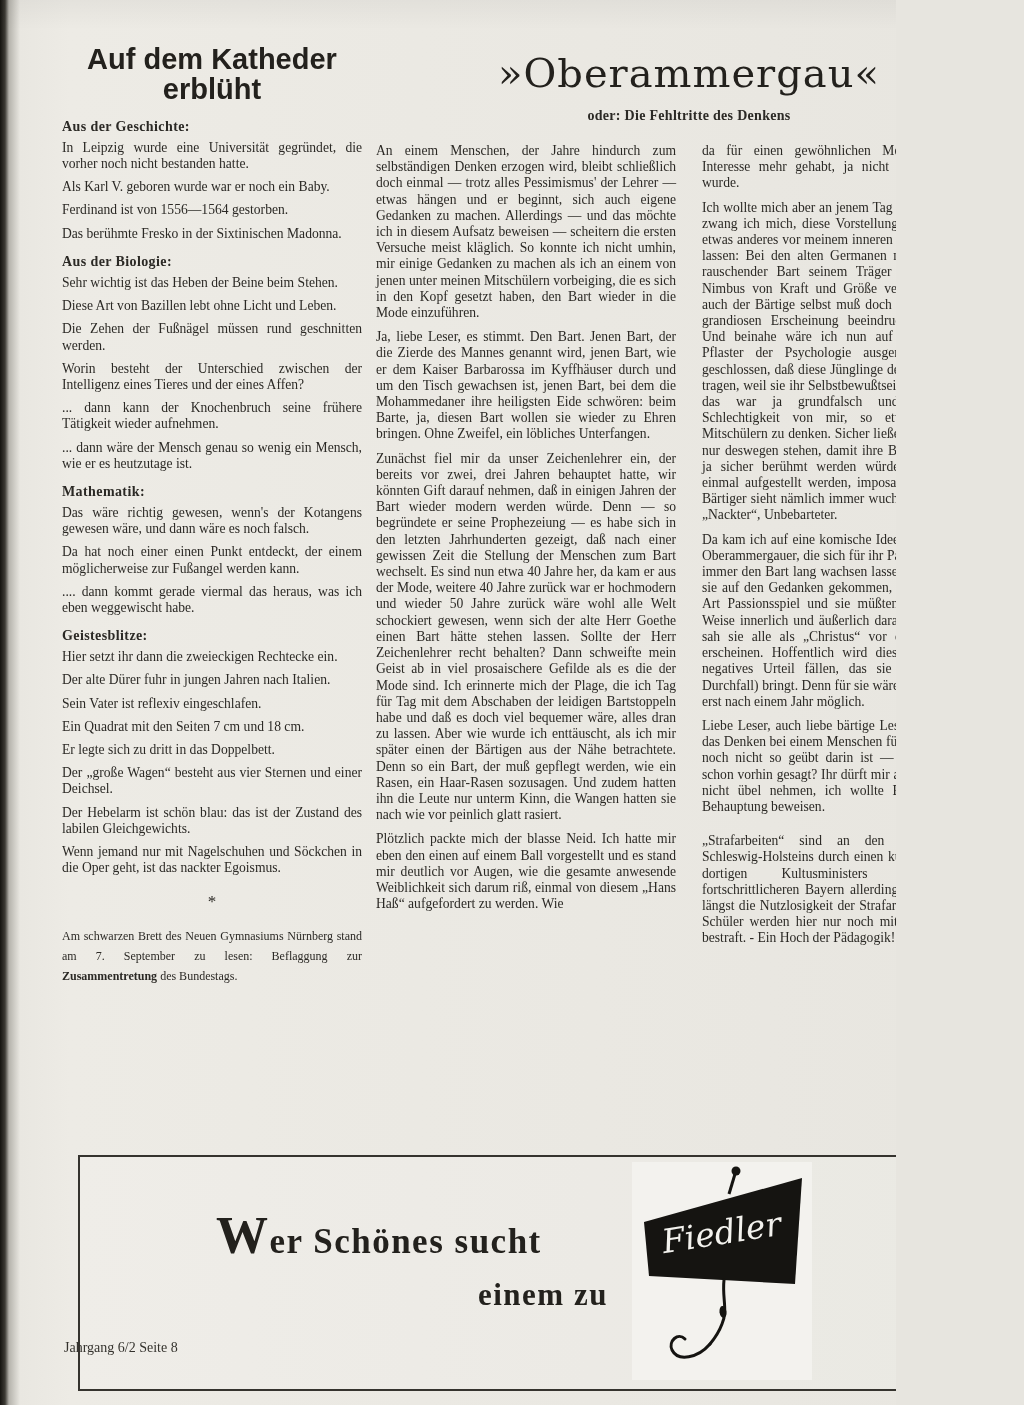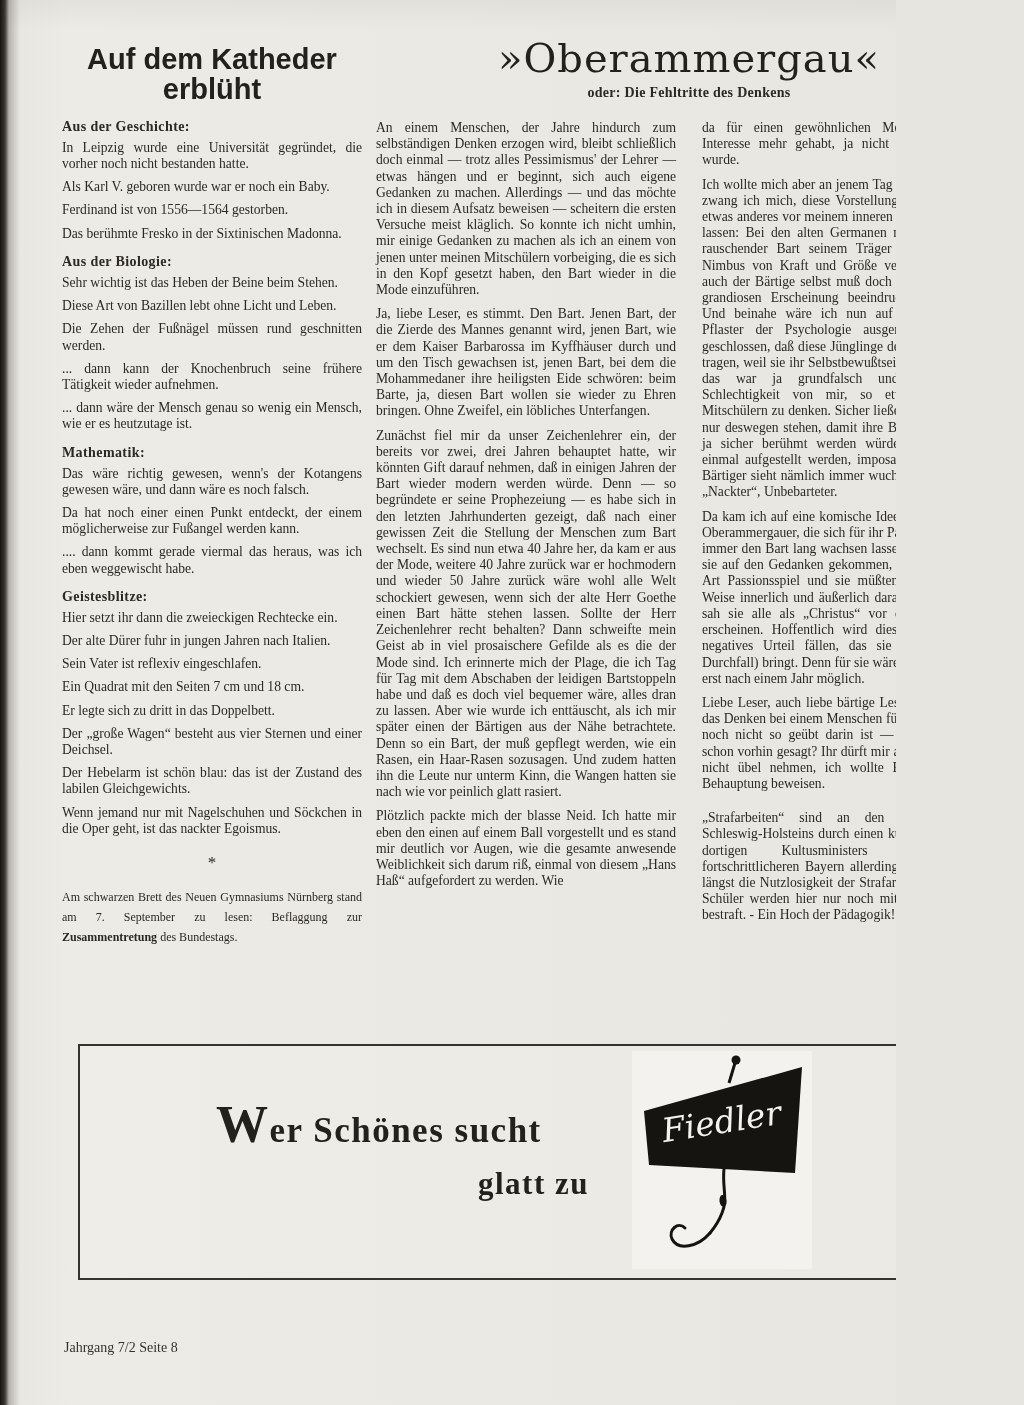--- a/index.html
+++ b/index.html
@@ -34,38 +34,38 @@
   }
   .star-sep { text-align:center; font-size:17px; margin:16px 0 14px; }
   .note { font-size:12px; line-height:20px; text-align:justify; margin:0; }
   .note b { font-weight:bold; }
 
   
   .main-article { position:absolute; left:376px; top:38px; width:626px; }
   .main-title {
     font-family:"DejaVu Serif", serif; font-weight:normal;
     font-size:40px; line-height:1; letter-spacing:1px;
-    text-align:center; margin:0; color:#23211d;
+    text-align:center; margin:15px; color:#23211d;
   }
   .main-subtitle {
     font-size:14px; font-weight:bold; text-align:center;
     margin:7px 0 0; letter-spacing:0.3px;
   }
   .cols { display:flex; gap:26px; margin-top:19px; }
   .col { width:300px; }
   .col p {
     font-size:13.6px; line-height:16.2px; margin:0 0 8px;
     text-align:justify;
   }
   .col p.gap-top { margin-top:18px; }
   .sig { float:right; padding-left:10px; }
 
   
   .ad-box {
-    position:absolute; left:78px; top:1044px; width:866px; height:232px;
+    position:absolute; left:78px; top:1155px; width:866px; height:232px;
     border:2px solid #35332e; background:rgba(255,255,255,0.12);
   }
   .ad-line1 {
     position:absolute; left:136px; top:58px;
     font-family:"Liberation Serif", serif; font-weight:bold;
     font-size:35px; letter-spacing:1.5px; color:#23211d;
   }
   .ad-line1::first-letter { font-size:52px; line-height:0.8; }
   .ad-line2 {
     position:absolute; left:398px; top:120px;
@@ -92,20 +92,21 @@
     <h3 class="section-heading">Aus der Geschichte:</h3>
     <p class="q">In Leipzig wurde eine Universität gegründet, die vorher noch nicht bestanden hatte.</p>
     <p class="q">Als Karl V. geboren wurde war er noch ein Baby.</p>
     <p class="q">Ferdinand ist von 1556—1564 gestorben.</p>
     <p class="q">Das berühmte Fresko in der Sixtinischen Madonna.</p>
 
     <h3 class="section-heading">Aus der Biologie:</h3>
     <p class="q">Sehr wichtig ist das Heben der Beine beim Stehen.</p>
     <p class="q">Diese Art von Bazillen lebt ohne Licht und Leben.</p>
     <p class="q">Die Zehen der Fußnägel müssen rund geschnitten werden.</p>
+    <p class="q">Worin besteht der Unterschied zwischen der Intelligenz eines Tieres und der eines Affen?</p>
     <p class="q">... dann kann der Knochenbruch seine frühere Tätigkeit wieder aufnehmen.</p>
     <p class="q">... dann wäre der Mensch genau so wenig ein Mensch, wie er es heutzutage ist.</p>
 
     <h3 class="section-heading">Mathematik:</h3>
     <p class="q">Das wäre richtig gewesen, wenn's der Kotangens gewesen wäre, und dann wäre es noch falsch.</p>
     <p class="q">Da hat noch einer einen Punkt entdeckt, der einem möglicherweise zur Fußangel werden kann.</p>
     <p class="q">.... dann kommt gerade viermal das heraus, was ich eben weggewischt habe.</p>
 
     <h3 class="section-heading">Geistesblitze:</h3>
     <p class="q">Hier setzt ihr dann die zweieckigen Rechtecke ein.</p>
@@ -138,35 +139,35 @@
         <p>Ich wollte mich aber an jenem Tag nicht ärgern und so zwang ich mich, diese Vorstellung zu vergessen und etwas anderes vor meinem inneren Auge aufsteigen zu lassen: Bei den alten Germanen mußte doch so ein rauschender Bart seinem Träger einen ungeheuren Nimbus von Kraft und Größe verliehen haben und auch der Bärtige selbst muß doch von seiner eigenen grandiosen Erscheinung beeindruckt gewesen sein. Und beinahe wäre ich nun auf dem schlüpfrigen Pflaster der Psychologie ausgerutscht und hätte geschlossen, daß diese Jünglinge den Bart nur deshalb tragen, weil sie ihr Selbstbewußtsein stärken . . . . aber das war ja grundfalsch und nebenbei eine Schlechtigkeit von mir, so etwas von meinen Mitschülern zu denken. Sicher ließen sie sich den Bart nur deswegen stehen, damit ihre Büsten, die, weil sie ja sicher berühmt werden würden, mit Gewißheit einmal aufgestellt werden, imposanter aussähen! Ein Bärtiger sieht nämlich immer wuchtiger aus als so ein „Nackter“, Unbebarteter.</p>
         <p>Da kam ich auf eine komische Idee. Ich dachte an die Oberammergauer, die sich für ihr Passionsspiel ja auch immer den Bart lang wachsen lassen. Vielleicht waren sie auf den Gedanken gekommen, das Abitur sei eine Art Passionsspiel und sie müßten sich in würdiger Weise innerlich und äußerlich darauf vorbereiten. Ich sah sie alle als „Christus“ vor dem „Hohen Rat“ erscheinen. Hoffentlich wird dieser nicht auch ein negatives Urteil fällen, das sie zu Tode (sprich: Durchfall) bringt. Denn für sie wäre eine Auferstehung erst nach einem Jahr möglich.</p>
         <p><span>Liebe Leser, auch liebe bärtige Leser, Ihr seht, wohin das Denken bei einem Menschen führen kann, wenn er noch nicht so geübt darin ist — habe ich es nicht schon vorhin gesagt? Ihr dürft mir also dieses Elaborat nicht übel nehmen, ich wollte Euch ja nur diese Behauptung beweisen.</span><span class="sig">rgr</span></p>
         <p class="gap-top">„Strafarbeiten“ sind an den höheren Schulen Schleswig-Holsteins durch einen kürzlichen Erlaß des dortigen Kultusministers verboten. Im fortschrittlicheren Bayern allerdings hatte man schon längst die Nutzlosigkeit der Strafarbeiten erkannt. Die Schüler werden hier nur noch mit „Übungsarbeiten“ bestraft. - Ein Hoch der Pädagogik!</p>
       </div>
     </div>
   </div>
 
   <div class="ad-box">
     <div class="ad-line1">Wer Schönes sucht</div>
-    <div class="ad-line2">glatt zu</div>
+    <div class="ad-line2">einem zu</div>
     <svg class="ad-logo" viewBox="0 0 180 218" xmlns="http://www.w3.org/2000/svg">
       <rect x="0" y="0" width="180" height="218" fill="#f3f2ee"></rect>
 
       <line x1="97" y1="32" x2="103" y2="12" stroke="#151411" stroke-width="3"></line>
       <circle cx="104" cy="9" r="4.5" fill="#151411"></circle>
 
       <polygon points="12,60 170,16 163,122 17,114" fill="#151411"></polygon>
       <text x="90" y="82" fill="#f3f2ee" font-family="DejaVu Serif, serif" font-style="italic" font-size="33" text-anchor="middle" transform="rotate(-9 90 74)">Fiedler</text>
 
       <path d="M92,118 C90,136 96,148 90,162 C87,170 83,176 78,182" fill="none" stroke="#151411" stroke-width="3" stroke-linecap="round"></path>
       <ellipse cx="91" cy="150" rx="3.5" ry="6" fill="#151411" transform="rotate(-8 91 150)"></ellipse>
 
       <path d="M78,182 C66,196 46,200 40,188 C36,179 46,170 53,177" fill="none" stroke="#151411" stroke-width="3" stroke-linecap="round"></path>
     </svg>
   </div>
 
   <div class="footer">
-    <span>Jahrgang 7/2</span>
+    <span>Jahrgang 6/2</span>
     <span class="fp">Seite 8</span>
   </div>
 
 </div>
 
 </body></html>

